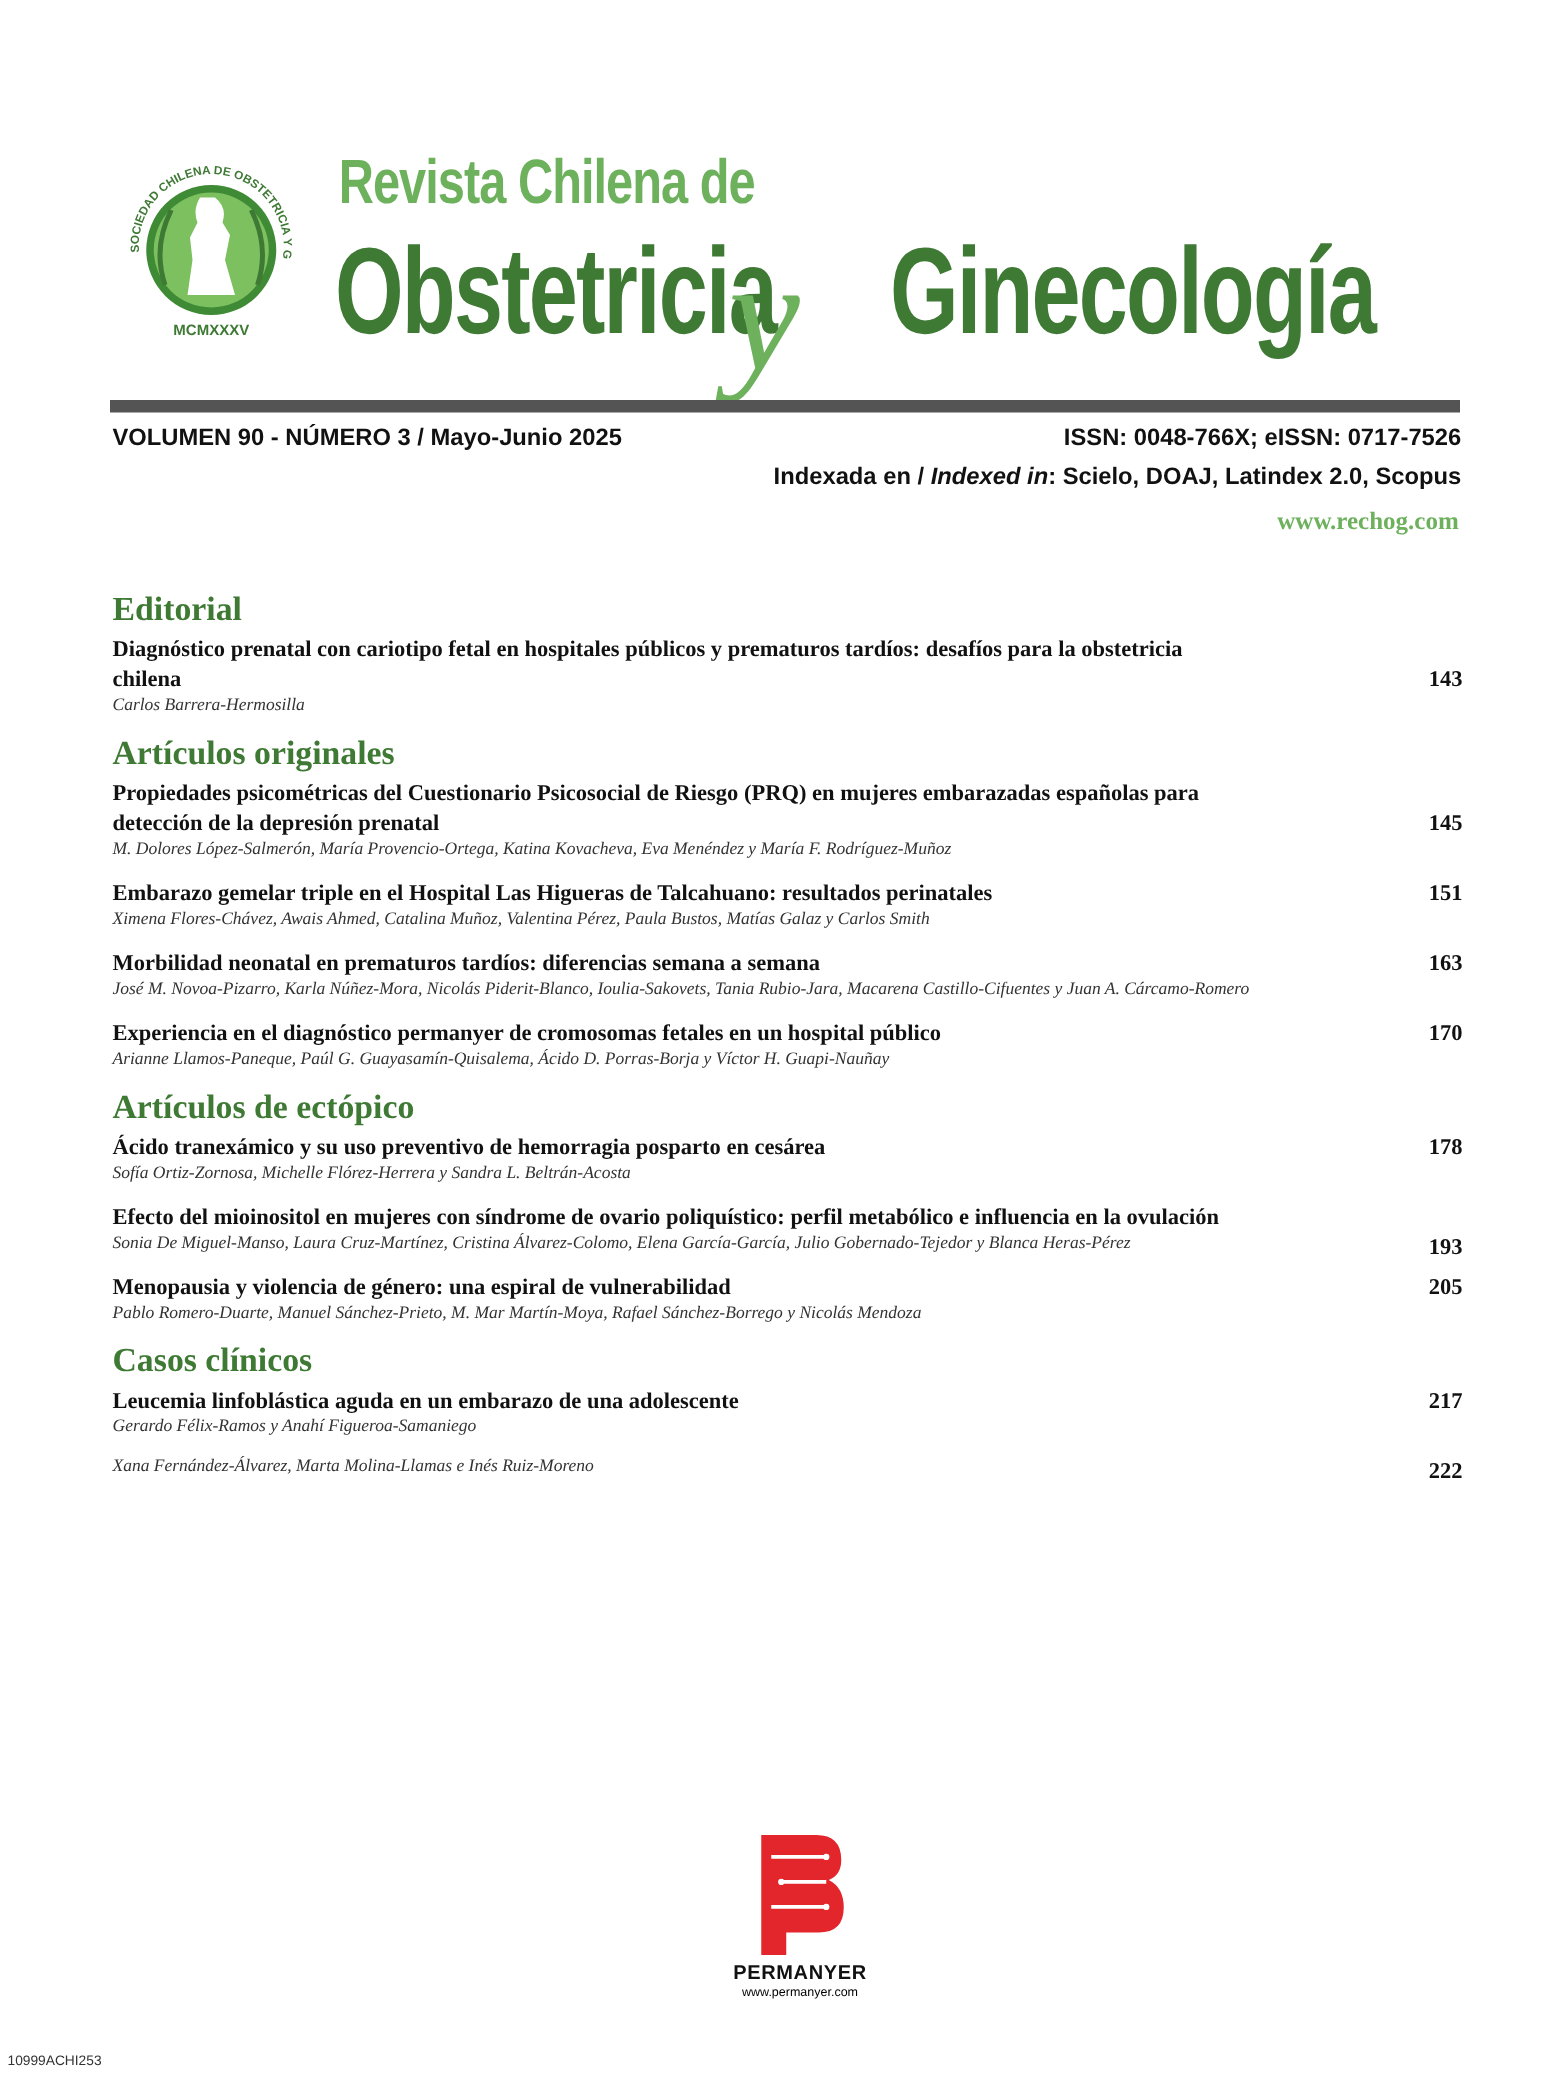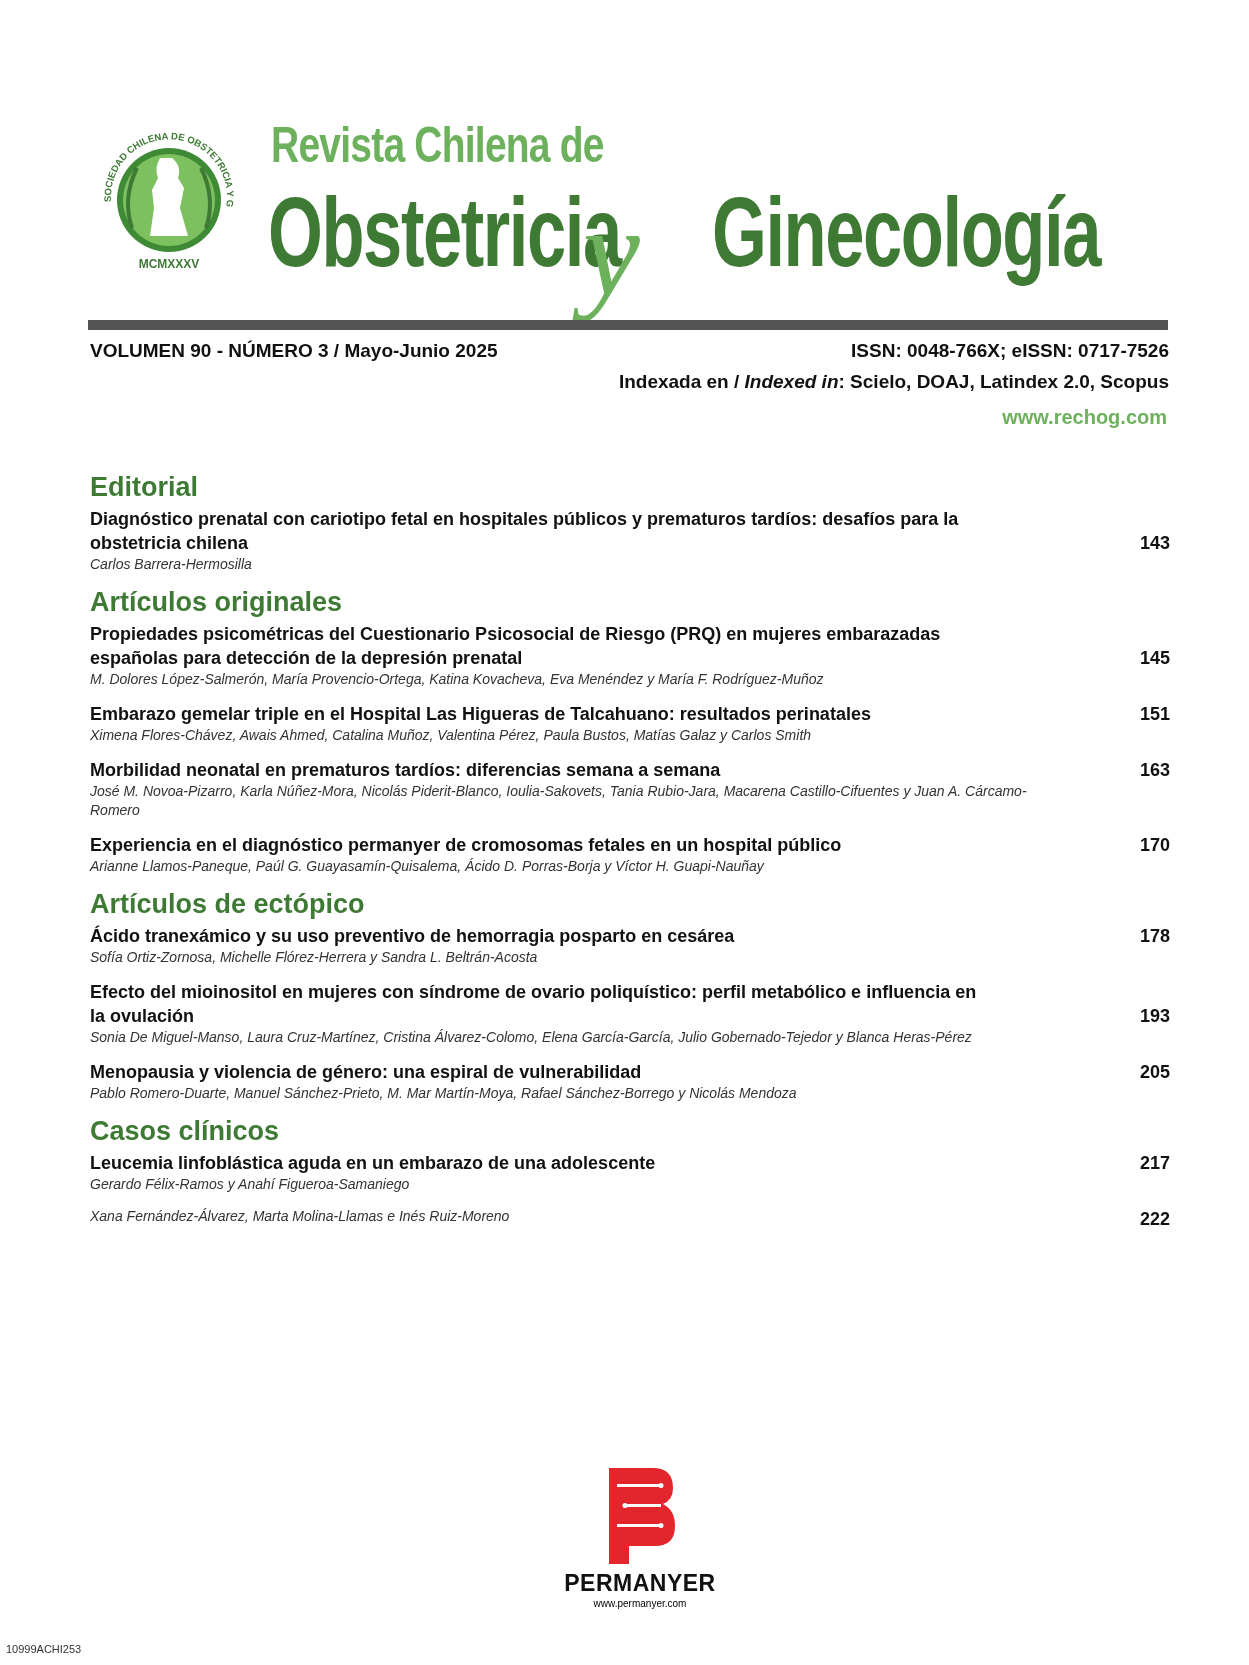--- a/index.html
+++ b/index.html
@@ -8,31 +8,31 @@
   .seal { position:absolute; left:92px; top:128px; width:154px; height:150px; }
   .title-small { position:absolute; left:271px; top:120px; font-size:50px; font-weight:bold; color:#6db15d; letter-spacing:-1px; transform:scaleX(0.78); transform-origin:left top; white-space:nowrap; line-height:1; }
   .title-big { position:absolute; left:268px; top:183px; font-size:98px; font-weight:bold; color:#3f7a35; letter-spacing:-2px; transform:scaleX(0.72); transform-origin:left top; white-space:nowrap; line-height:1; }
   .title-y { position:absolute; left:583px; top:188px; font-family:"Liberation Serif", serif; font-style:italic; font-size:128px; color:#6db15d; line-height:1; }
   .title-big2 { position:absolute; left:712px; top:183px; font-size:98px; font-weight:bold; color:#3f7a35; letter-spacing:-2px; transform:scaleX(0.72); transform-origin:left top; white-space:nowrap; line-height:1; }
   .rule { position:absolute; left:88px; top:320px; width:1080px; height:10px; background:#545454; }
   .meta-left { position:absolute; left:90px; top:340px; font-size:19px; font-weight:bold; color:#111; white-space:nowrap; }
   .meta-right1 { position:absolute; right:80px; top:340px; font-size:19px; font-weight:bold; color:#111; white-space:nowrap; text-align:left; }
   .meta-right2 { position:absolute; right:80px; top:371px; font-size:19px; font-weight:bold; color:#111; white-space:nowrap; text-align:right; }
   .meta-right2 i { font-style:italic; }
-  .meta-url { position:absolute; right:82px; top:406px; font-size:20px; font-weight:bold; color:#6db15d; white-space:nowrap; }
+  .meta-url { position:absolute; right:82px; top:406px; font-size:20px; font-weight:bold; color:#6db15d; white-space:nowrap;font-family:Liberation Serif, serif; }
   .toc { position:absolute; left:90px; top:472px; width:1080px; }
   .section-title { font-size:27px; font-weight:bold; color:#3f7a35; margin:0 0 4px 0; line-height:1.15; }
   .entry { position:relative; margin:0 0 13px 0; }
   .entry-title { font-size:18px; font-weight:bold; color:#111; line-height:24px; width:900px; }
   .entry-page { position:absolute; right:0; font-size:18px; font-weight:bold; color:#111; line-height:24px; }
   .entry-authors { font-size:14px; font-style:italic; color:#333; line-height:19px; width:940px; }
-  .section { margin-bottom:6px; }
+  .section { margin-bottom:6px;font-family:Liberation Serif, serif; }
   .publisher { position:absolute; left:560px; top:1468px; width:160px; text-align:center; }
   .pub-logo { width:74px; height:96px; margin:0 auto; display:block; }
-  .pub-name { font-size:23px; font-weight:bold; color:#111; margin-top:6px; letter-spacing:0.5px; }
+  .pub-name { font-size:16px; font-weight:bold; color:#111; margin-top:6px; letter-spacing:0.5px; }
   .pub-url { font-size:10px; color:#000000; margin-top:1px; }
   .code { position:absolute; left:6px; top:1643px; font-size:11px; color:#333; }
 </style>
 </head>
 <body>
 
 <div class="masthead">
   <svg class="seal" viewBox="0 0 154 150">
     <circle cx="77" cy="75" r="72" fill="#ffffff"></circle>
     <circle cx="77" cy="72" r="52" fill="#3f8a34"></circle>

